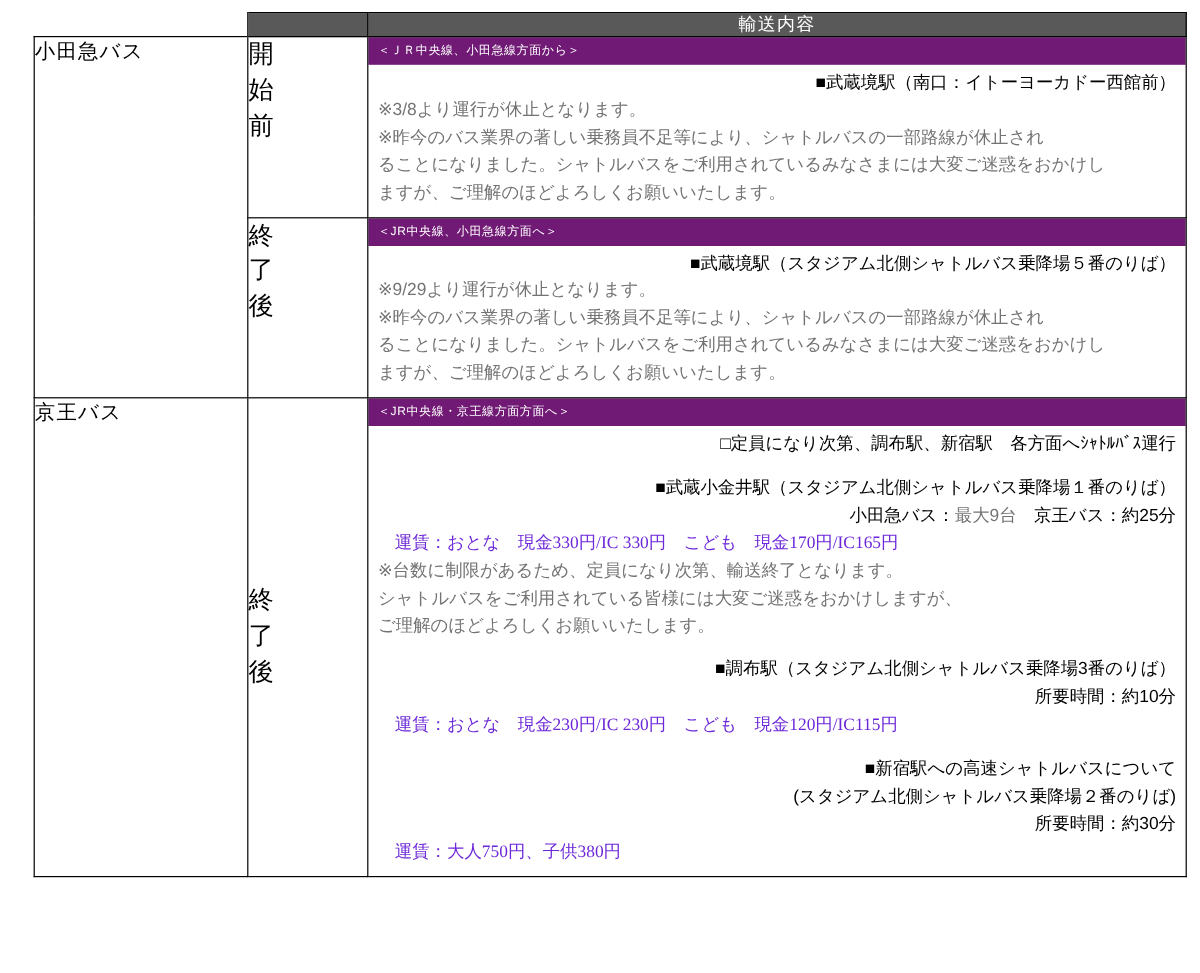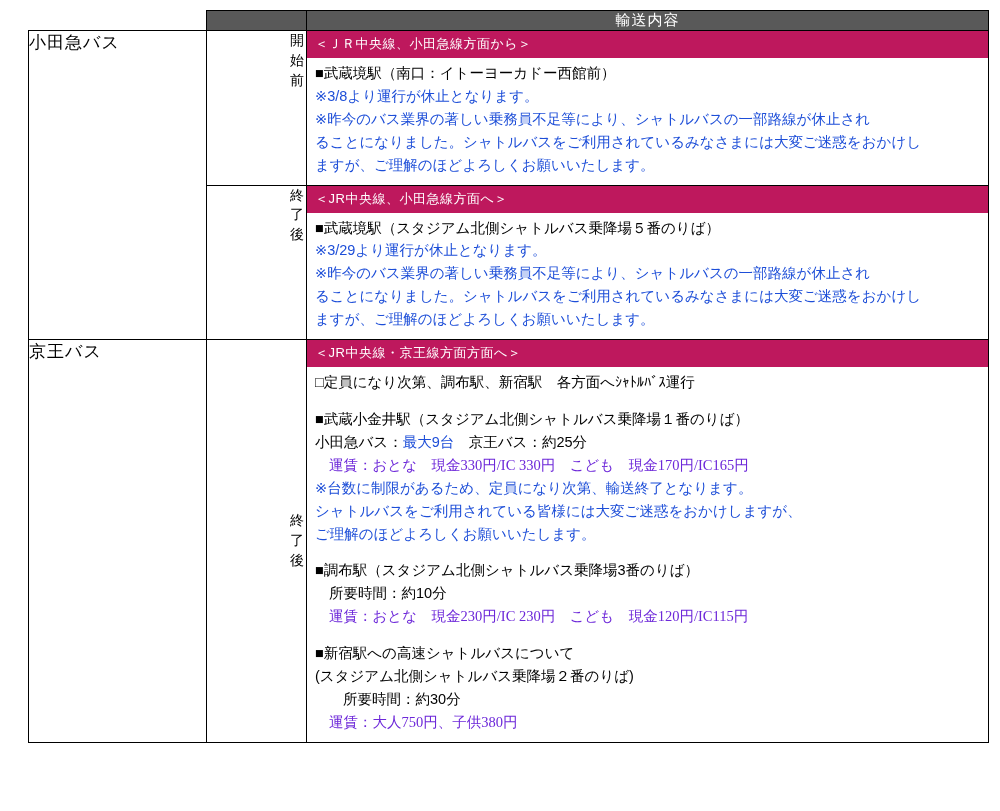--- a/index.html
+++ b/index.html
@@ -47,56 +47,56 @@
     border-top: none !important;
     border-bottom: none !important;
     background: #ffffff;
   }
   .operator-cell {
     font-size: 17px;
     padding-top: 22px;
     letter-spacing: 1px;
   }
   .phase-cell {
-    text-align: right;
-    font-size: 14px;
+    text-align: left;
+    font-size: 21px;
     letter-spacing: 2px;
     line-height: 1.42;
     padding: 10px 0;
   }
   .phase-inner {
     display: inline-block;
     writing-mode: horizontal-tb;
     width: 1.25em;
     word-break: break-all;
   }
   .phase-cell.mid {
     vertical-align: middle;
   }
   .content-cell {
     padding: 0;
   }
   .band {
-    background: #be185d;
+    background: #701a75;
     color: #ffffff;
-    font-size: 13px;
+    font-size: 10px;
     padding: 4px 8px 5px 8px;
     letter-spacing: 0.5px;
   }
   .body-block {
     padding: 4px 8px 8px 8px;
     font-size: 14.5px;
     line-height: 1.58;
   }
   .body-block p {
     margin: 0;
   }
-  .red { color: #1d4ed8; }
+  .red { color: #737373; }
   .teal { color: #6d28d9; font-family: Liberation Serif, serif; }
-  .black { color: #000000; }
+  .black { color: #000000; text-align: right; }
   .indent { padding-left: 14px; }
   .spacer { height: 14px; }
 </style>
 </head>
 <body>
 
 <div class="sheet">
   <table class="bus-table">
     <colgroup>
       <col class="c-operator">
@@ -129,21 +129,21 @@
       </tr>
 
       <tr>
         <td class="phase-cell">
           <span class="phase-inner">終了後</span>
         </td>
         <td class="content-cell">
           <div class="band">＜JR中央線、小田急線方面へ＞</div>
           <div class="body-block">
             <p class="black">■武蔵境駅（スタジアム北側シャトルバス乗降場５番のりば）</p>
-            <p class="red">※3/29より運行が休止となります。</p>
+            <p class="red">※9/29より運行が休止となります。</p>
             <p class="red">※昨今のバス業界の著しい乗務員不足等により、シャトルバスの一部路線が休止され</p>
             <p class="red">ることになりました。シャトルバスをご利用されているみなさまには大変ご迷惑をおかけし</p>
             <p class="red">ますが、ご理解のほどよろしくお願いいたします。</p>
           </div>
         </td>
       </tr>
 
       <tr>
         <td class="operator-cell">京王バス</td>
         <td class="phase-cell mid">

